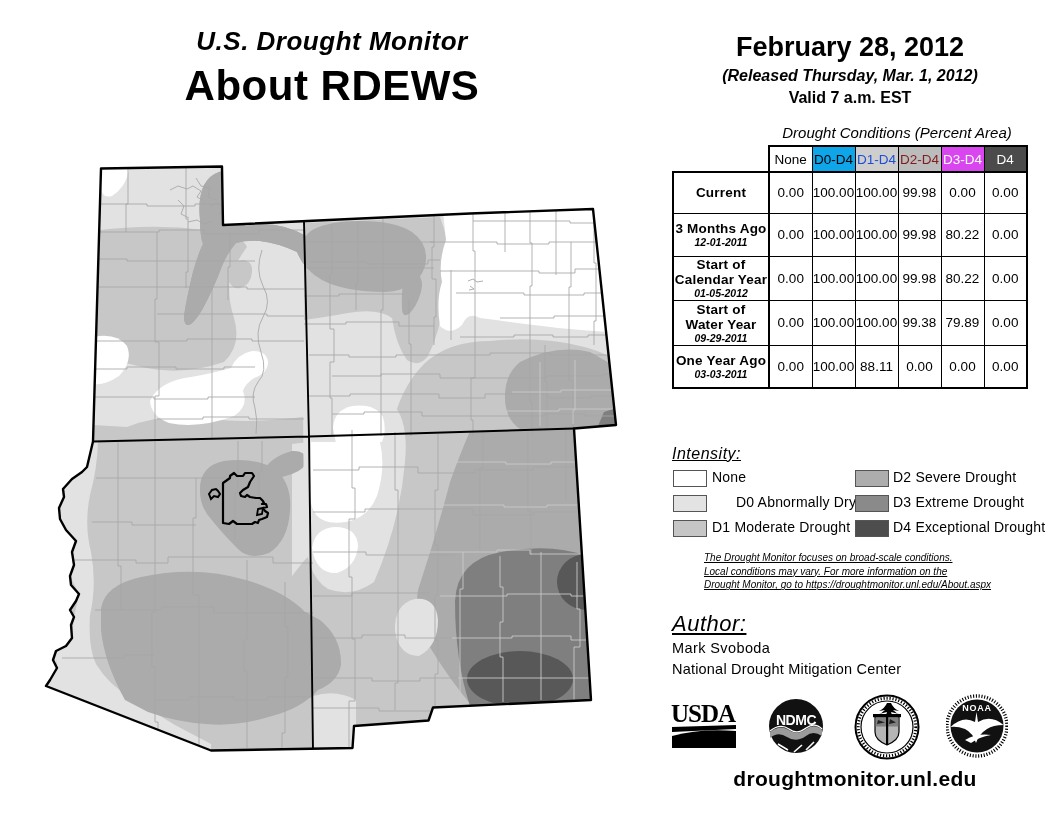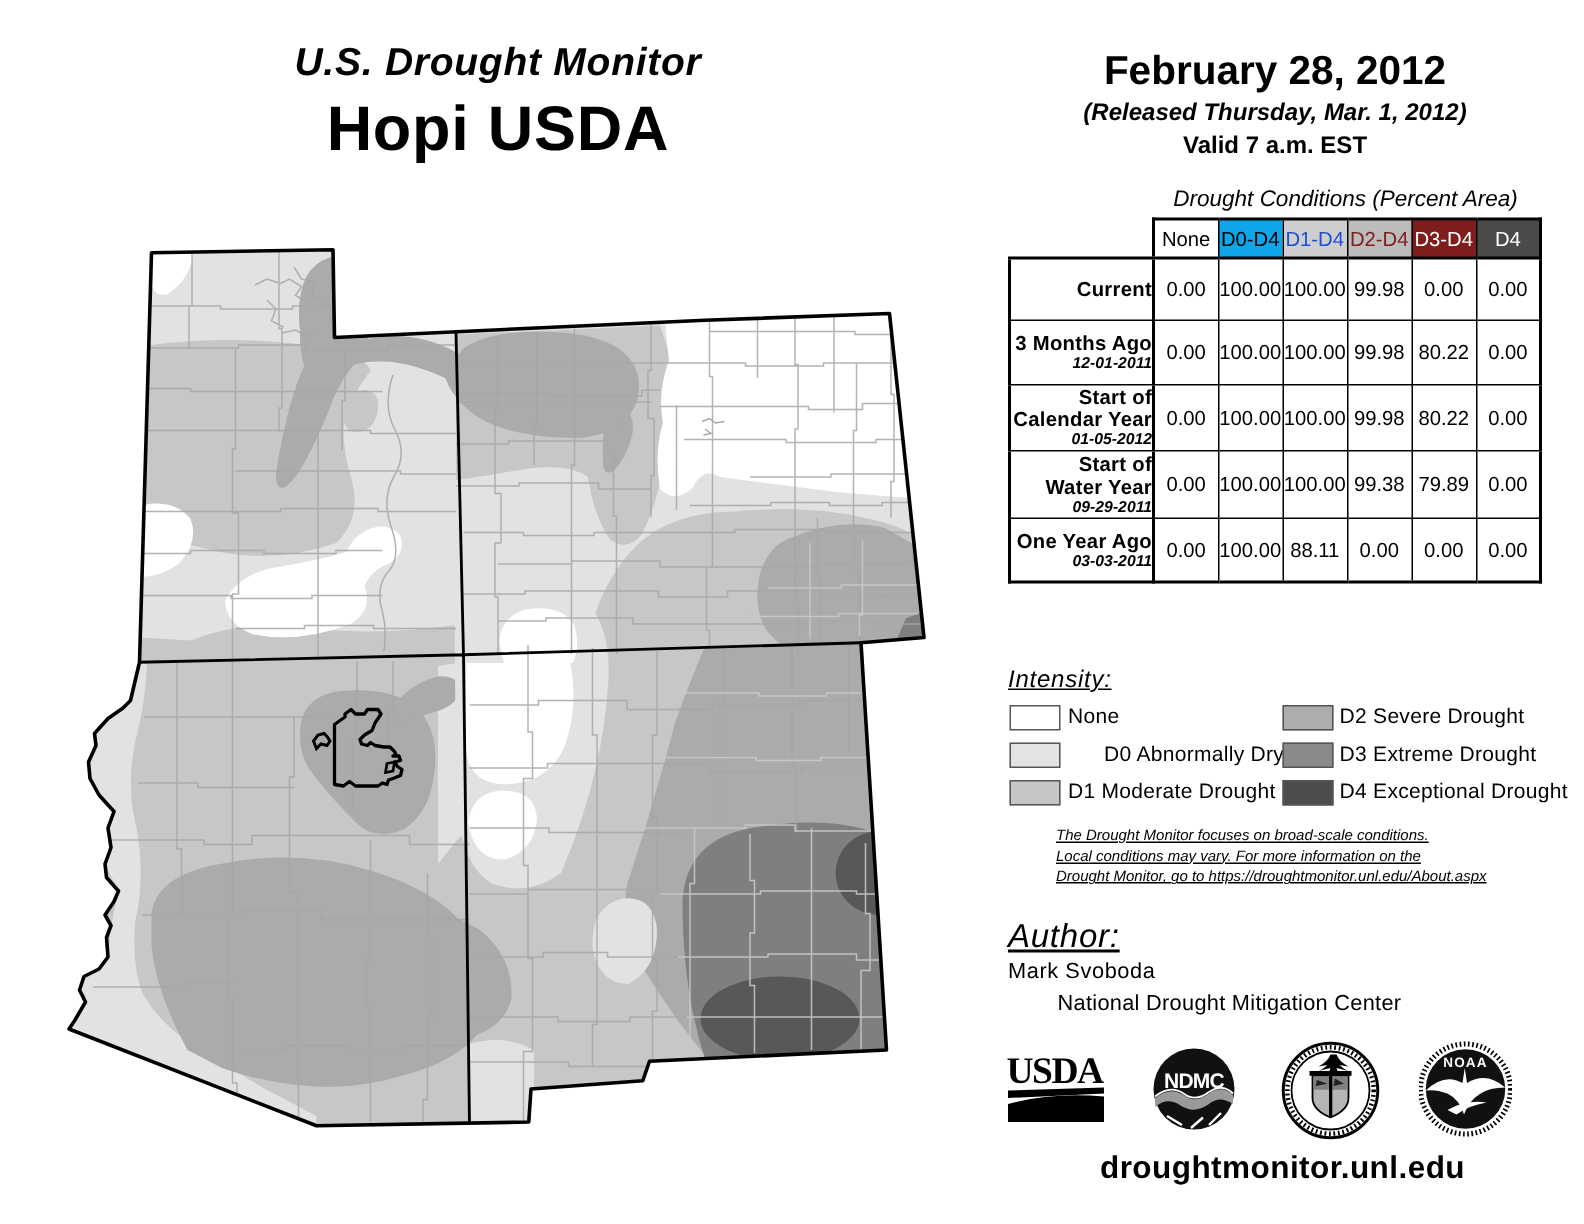--- a/index.html
+++ b/index.html
@@ -9,33 +9,33 @@
 #d2 { left:660px; top:67px; width:380px; text-align:center; font-size:16px; font-weight:bold; font-style:italic; }
 #d3 { left:660px; top:89px; width:380px; text-align:center; font-size:16px; font-weight:bold; }
 #dc { left:714px; top:124px; width:366px; text-align:center; font-size:15px; font-style:italic; }
 #tbl { left:672px; top:145px; }
 table.dt { border-collapse:collapse; table-layout:fixed; }
 table.dt td { border:1px solid #000; text-align:center; vertical-align:middle; }
 table.dt td.lbl0 { width:96px; border:none; border-bottom:2.5px solid #000; }
 tr.hr { height:26px; }
 table.dt td.hc { width:43px; font-size:13.5px; white-space:nowrap; border-top:2.5px solid #000; border-bottom:2.5px solid #000; }
 table.dt td.hc.first { border-left:2.5px solid #000; }
-table.dt td.lbl { border-left:2.5px solid #000; border-right:2.5px solid #000; font-size:13.5px; line-height:15px;text-align:right; }
+table.dt td.lbl { border-left:2.5px solid #000; border-right:2.5px solid #000; font-size:13.5px; line-height:15px; }
 td.lbl b { letter-spacing:0.2px; }
 span.dte { display:block; font-size:10.5px; font-style:italic; font-weight:bold; line-height:12px; }
 table.dt td.dc { font-size:13.5px; }
 table.dt tr:last-child td { border-bottom:2.5px solid #000; }
 table.dt td:last-child { border-right:2.5px solid #000; }
 #intensity { left:672px; top:445px; font-size:16px; font-style:italic; text-decoration:underline; letter-spacing:0.5px; }
 .sw { position:absolute; width:34px; height:17px; border:1px solid #555; }
 .lt { position:absolute; font-size:14px; letter-spacing:0.2px; white-space:nowrap; }
 #disc { left:704px; top:551px; font-size:10px; font-style:italic; line-height:13.7px; white-space:nowrap;text-decoration:underline; }
 #author { left:672px; top:611px; font-size:22px; font-style:italic; text-decoration:underline; letter-spacing:0.5px; }
 #auth1 { left:672px; top:640px; font-size:14.5px; letter-spacing:0.4px; }
-#auth2 { left:672px; top:661px; font-size:14.5px; letter-spacing:0.2px;margin-left:33px; }
+#auth2 { left:672px; top:661px; font-size:14.5px; letter-spacing:0.2px; }
 #dmurl { left:660px; top:767px; width:390px; text-align:center; font-size:21px; font-weight:bold; letter-spacing:0.3px; }
 </style></head>
 <body>
 <svg width="660" height="816" viewBox="0 0 660 816" style="position:absolute;left:0;top:0">
 <defs>
       <clipPath id="mc">
         <path d="M101,168.5 L222,166.5 L223,225 L350,219 L470,213.5 L593,209 L616,425 L574,428.5 L591,700 L433,707.5 L428.5,720.5 L354,726 L352.5,748 L211,750.5 L46,686 L50,680 L57,668 L53,660 L56,651 L66,646 L72,638 L71,625 L74,617 L70,610 L76,601 L79,594 L71,585 L70,576 L74,565 L72,552 L76,541 L66,530 L60,519 L59,508 L64,497 L63,489 L72,479 L82,472 L87,467 L93,441.5 Z"></path>
       </clipPath>
     </defs>
 <g clip-path="url(#mc)">
@@ -74,35 +74,35 @@
 <path d="M540,362 L540,423 L540,426 M575,360 L575,410 L573,410 L573,424 M512,392 L561,392 L561,390 L604,390 L614,390 M500,411 L559,411 L559,409 L608,409 L612,409 M500,556 L500,587 L503,587 L503,622 L500,622 L500,657 L503,657 L503,701 L503,702 M541,552 L541,586 L541,586 L541,623 L541,623 L541,653 L541,653 L541,700 L541,700 M577,562 L577,609 L580,609 L580,647 L574,647 L574,692 L574,700 M463,552 L463,589 L460,589 L460,635 L460,635 L460,676 L460,676 L460,705 L460,705 M455,462 L506,462 L506,464 L551,464 L551,462 L588,462 L588,462 M440,505 L504,505 L504,507 L547,507 L547,505 L589,505 L589,505 M430,552 L463,552 L463,552 L497,552 L497,550 L530,550 L530,554 L589,554 L589,554 M440,596 L507,596 L507,594 L571,594 L571,596 L590,596 L590,596 M452,638 L512,638 L512,636 L571,636 L571,640 L590,640 L590,640 M458,678 L524,678 L524,678 L588,678 L591,678" fill="none" stroke="#c9c9c9" stroke-width="1" opacity="0.9"></path>
 <path d="M468,281 l5,-2 4,3 6,-1 M470,286 l4,3 -5,1" fill="none" stroke="#a6a6a6" stroke-width="0.9"></path>
 <path d="M93,441.5 L309,436.5 L574,428.5 M304,222 L309,436.5 L313,750" fill="none" stroke="#000" stroke-width="1.9"></path>
 </g>
 <path d="M101,168.5 L222,166.5 L223,225 L350,219 L470,213.5 L593,209 L616,425 L574,428.5 L591,700 L433,707.5 L428.5,720.5 L354,726 L352.5,748 L211,750.5 L46,686 L50,680 L57,668 L53,660 L56,651 L66,646 L72,638 L71,625 L74,617 L70,610 L76,601 L79,594 L71,585 L70,576 L74,565 L72,552 L76,541 L66,530 L60,519 L59,508 L64,497 L63,489 L72,479 L82,472 L87,467 L93,441.5 Z" fill="none" stroke="#000" stroke-width="2.4" stroke-linejoin="round"></path>
 <path d="M223,483 L230,478 L230,476 L234,473 L237,476 L243,476 L245,473 L252,473 L254,476 L250,482 L248,487 L243,490 L240,493 L241,496 L245,497 L247,495 L250,497 L256,498 L260,498 L263,501 L264,503 L262,504 L266,504 L267,507 L263,508 L265,511 L268,513 L267,517 L262,519 L259,520 L258,523 L255,522 L252,524 L237,524 L233,521 L229,524 L223,523 Z" fill="none" stroke="#000" stroke-width="2.2" stroke-linejoin="round"></path>
 <path d="M209,494 L212,490 L216,489 L218,491 L220,494 L218,497 L214,496 L211,499 Z" fill="none" stroke="#000" stroke-width="2"></path>
 <path d="M258,509 L263,508 L262,514 L257,515 Z" fill="none" stroke="#000" stroke-width="1.8"></path>
 </svg>
 <div class="abs" id="t1">U.S. Drought Monitor</div>
-<div class="abs" id="t2">Hopi USDA</div>
+<div class="abs" id="t2">About RDEWS</div>
 <div class="abs" id="d1">February 28, 2012</div>
 <div class="abs" id="d2">(Released Thursday, Mar. 1, 2012)</div>
 <div class="abs" id="d3">Valid 7 a.m. EST</div>
 <div class="abs" id="dc">Drought Conditions (Percent Area)</div>
 <div class="abs" id="tbl">
     <table class="dt">
       <tbody>
         <tr class="hr">
           <td class="lbl0"></td>
           <td class="hc first" style="background:#ffffff;color:#000">None</td>
           <td class="hc" style="background:#0ea5e9;color:#000">D0-D4</td>
           <td class="hc" style="background:#cecece;color:#1d4ed8">D1-D4</td>
           <td class="hc" style="background:#bcbcbc;color:#7f1d1d">D2-D4</td>
-          <td class="hc" style="background:#7f1d1d;color:#fff">D3-D4</td>
+          <td class="hc" style="background:#d946ef;color:#fff">D3-D4</td>
           <td class="hc" style="background:#4b4b4b;color:#fff">D4</td>
         </tr>
         <tr style="height:41px">
           <td class="lbl"><b>Current</b></td>
           <td class="dc">0.00</td>
           <td class="dc">100.00</td>
           <td class="dc">100.00</td>
           <td class="dc">99.98</td>
           <td class="dc">0.00</td>
           <td class="dc">0.00</td>

